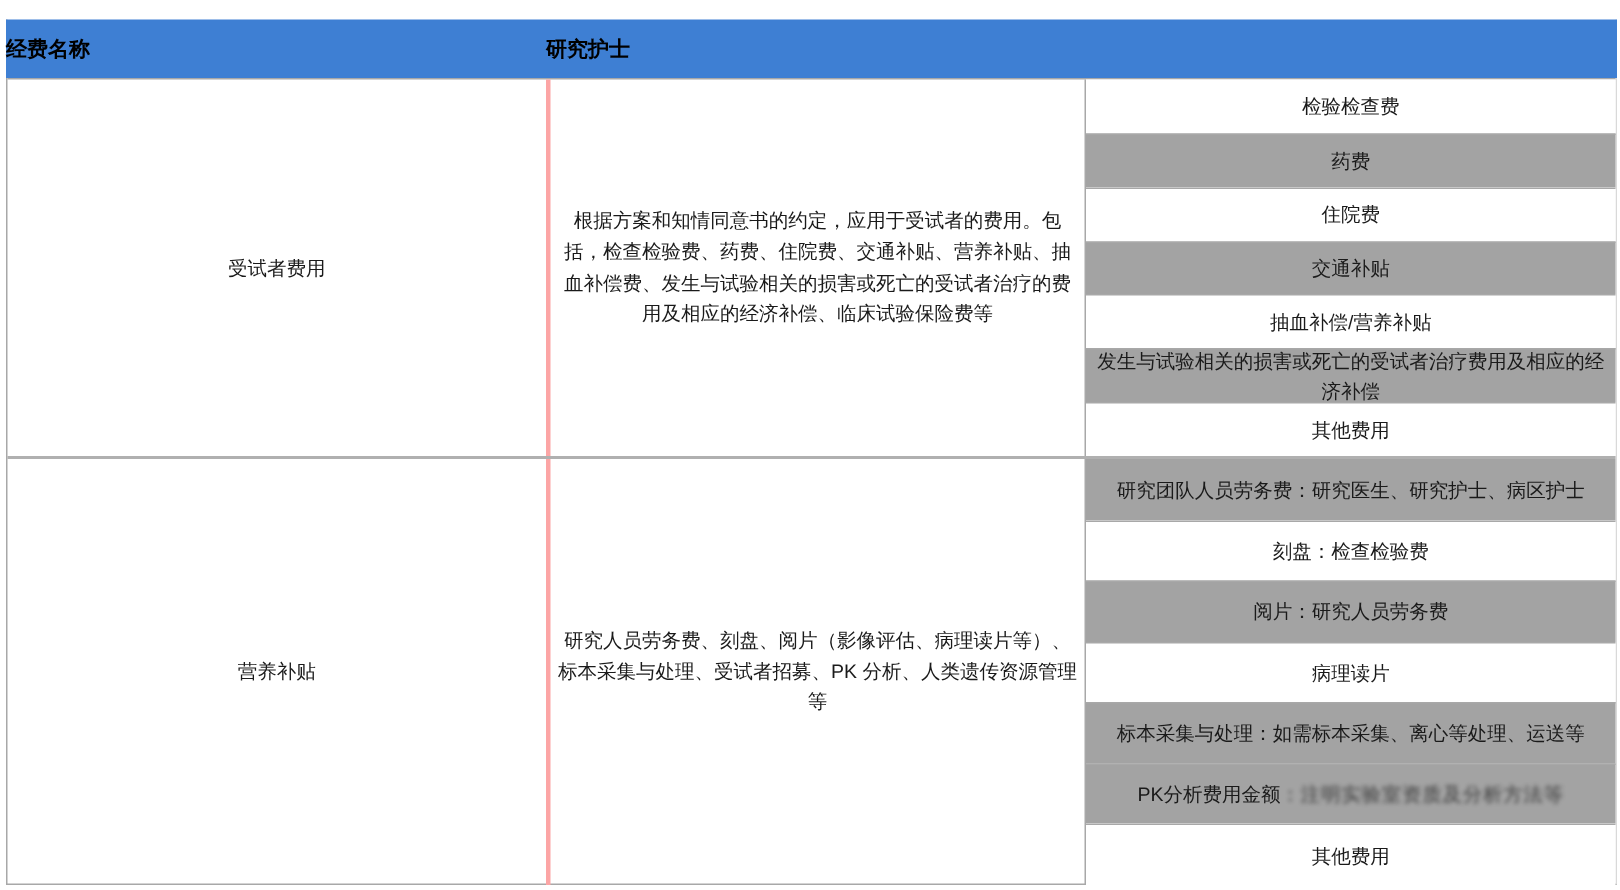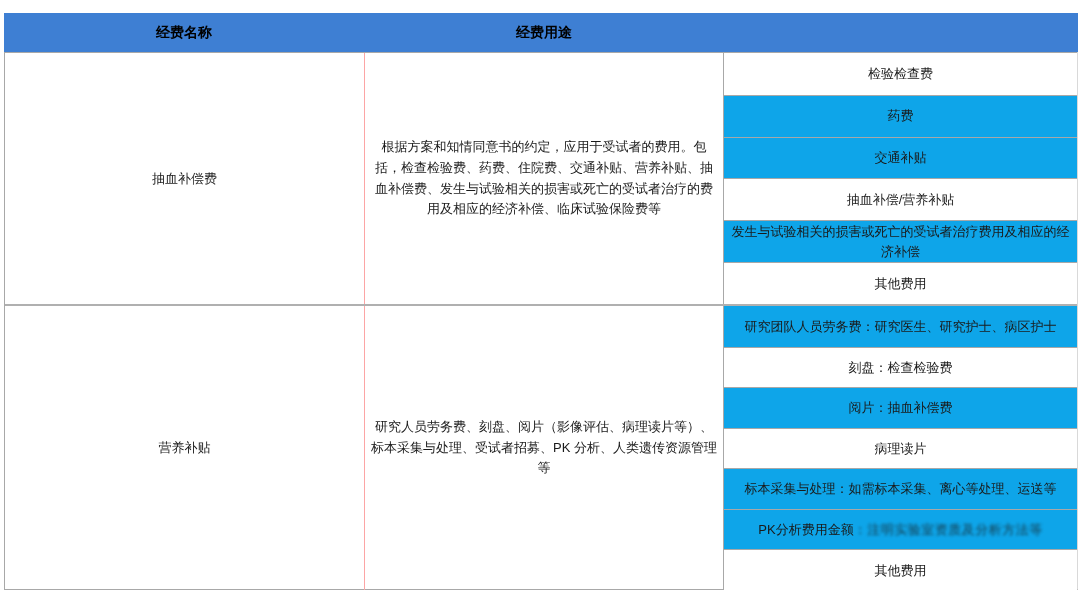--- a/index.html
+++ b/index.html
@@ -11,84 +11,85 @@
     position:absolute;left:4px;top:13px;width:1074px;height:577px;
     display:flex;flex-direction:column;
     border-left:1px solid #a8a8a8;border-right:1px solid #d9d9d9;border-bottom:1px solid #a8a8a8;
     box-sizing:border-box;
   }
   .thead{
     height:39px;flex:0 0 39px;background:#3e7fd3;display:flex;align-items:center;
     margin-left:-1px;margin-right:-1px;
   }
   .th{
-    font-size:14px;font-weight:bold;color:#000;text-align:center;
+    font-size:14px;font-weight:bold;color:#000;
   }
   .th.c1{width:360px;}
   .th.c2{width:360px;}
   .th.c3{flex:1;}
   .tbody{flex:1;display:flex;flex-direction:column;}
   .section{display:flex;box-sizing:border-box;}
   .section.s1{height:252px;border-top:1px solid #a8a8a8;}
   .section.s2{height:286px;border-top:2px solid #b0b0b0;}
   .name-cell{
     width:359px;flex:0 0 359px;display:flex;align-items:center;justify-content:center;
     font-size:13px;box-sizing:border-box;
   }
   .purpose-cell{
-    width:359px;flex:0 0 359px;border-left:1px solid #fca5a5;
+    width:359px;flex:0 0 359px;border-left:3px solid #fca5a5;
     display:flex;align-items:center;justify-content:center;
     font-size:13px;line-height:1.6;text-align:center;
     padding:6px 4px;box-sizing:border-box;
   }
   .details-col{
     flex:1;display:flex;flex-direction:column;border-left:1px solid #a8a8a8;
   }
   .detail-cell{
     flex:1 1 35px;min-height:33px;display:flex;align-items:center;justify-content:center;
     font-size:13px;text-align:center;line-height:1.5;padding:1px 6px;box-sizing:border-box;
     border-top:1px solid #a8a8a8;background:#fff;
   }
   .detail-cell:first-child{border-top:none;}
-  .detail-cell.shaded{background:#0ea5e9;}
+  .detail-cell.shaded{background:#a3a3a3;}
   .blur-text{filter:blur(1.4px);opacity:.8;letter-spacing:.5px;}
 </style>
 </head>
 <body>
 
 <div class="stage">
   <div class="fee-table">
 
     <div class="thead">
       <div class="th c1">经费名称</div>
-      <div class="th c2">经费用途</div>
+      <div class="th c2">研究护士</div>
     </div>
 
     <div class="tbody">
 
       <div class="section s1">
-        <div class="name-cell">抽血补偿费</div>
+        <div class="name-cell">受试者费用</div>
         <div class="purpose-cell">根据方案和知情同意书的约定，应用于受试者的费用。包括，检查检验费、药费、住院费、交通补贴、营养补贴、抽血补偿费、发生与试验相关的损害或死亡的受试者治疗的费用及相应的经济补偿、临床试验保险费等</div>
         <div class="details-col">
           <div class="detail-cell">检验检查费</div>
           <div class="detail-cell shaded">药费</div>
+          <div class="detail-cell">住院费</div>
           <div class="detail-cell shaded">交通补贴</div>
           <div class="detail-cell">抽血补偿/营养补贴</div>
           <div class="detail-cell shaded">发生与试验相关的损害或死亡的受试者治疗费用及相应的经济补偿</div>
           <div class="detail-cell">其他费用</div>
         </div>
       </div>
 
       <div class="section s2">
         <div class="name-cell">营养补贴</div>
         <div class="purpose-cell">研究人员劳务费、刻盘、阅片（影像评估、病理读片等）、标本采集与处理、受试者招募、PK 分析、人类遗传资源管理等</div>
         <div class="details-col">
           <div class="detail-cell shaded">研究团队人员劳务费：研究医生、研究护士、病区护士</div>
           <div class="detail-cell">刻盘：检查检验费</div>
-          <div class="detail-cell shaded">阅片：抽血补偿费</div>
+          <div class="detail-cell shaded">阅片：研究人员劳务费</div>
           <div class="detail-cell">病理读片</div>
           <div class="detail-cell shaded">标本采集与处理：如需标本采集、离心等处理、运送等</div>
           <div class="detail-cell shaded">
             <span>PK分析费用金额</span>
               <span class="blur-text">：注明实验室资质及分析方法等</span>
           </div>
           <div class="detail-cell">其他费用</div>
         </div>
       </div>
 

